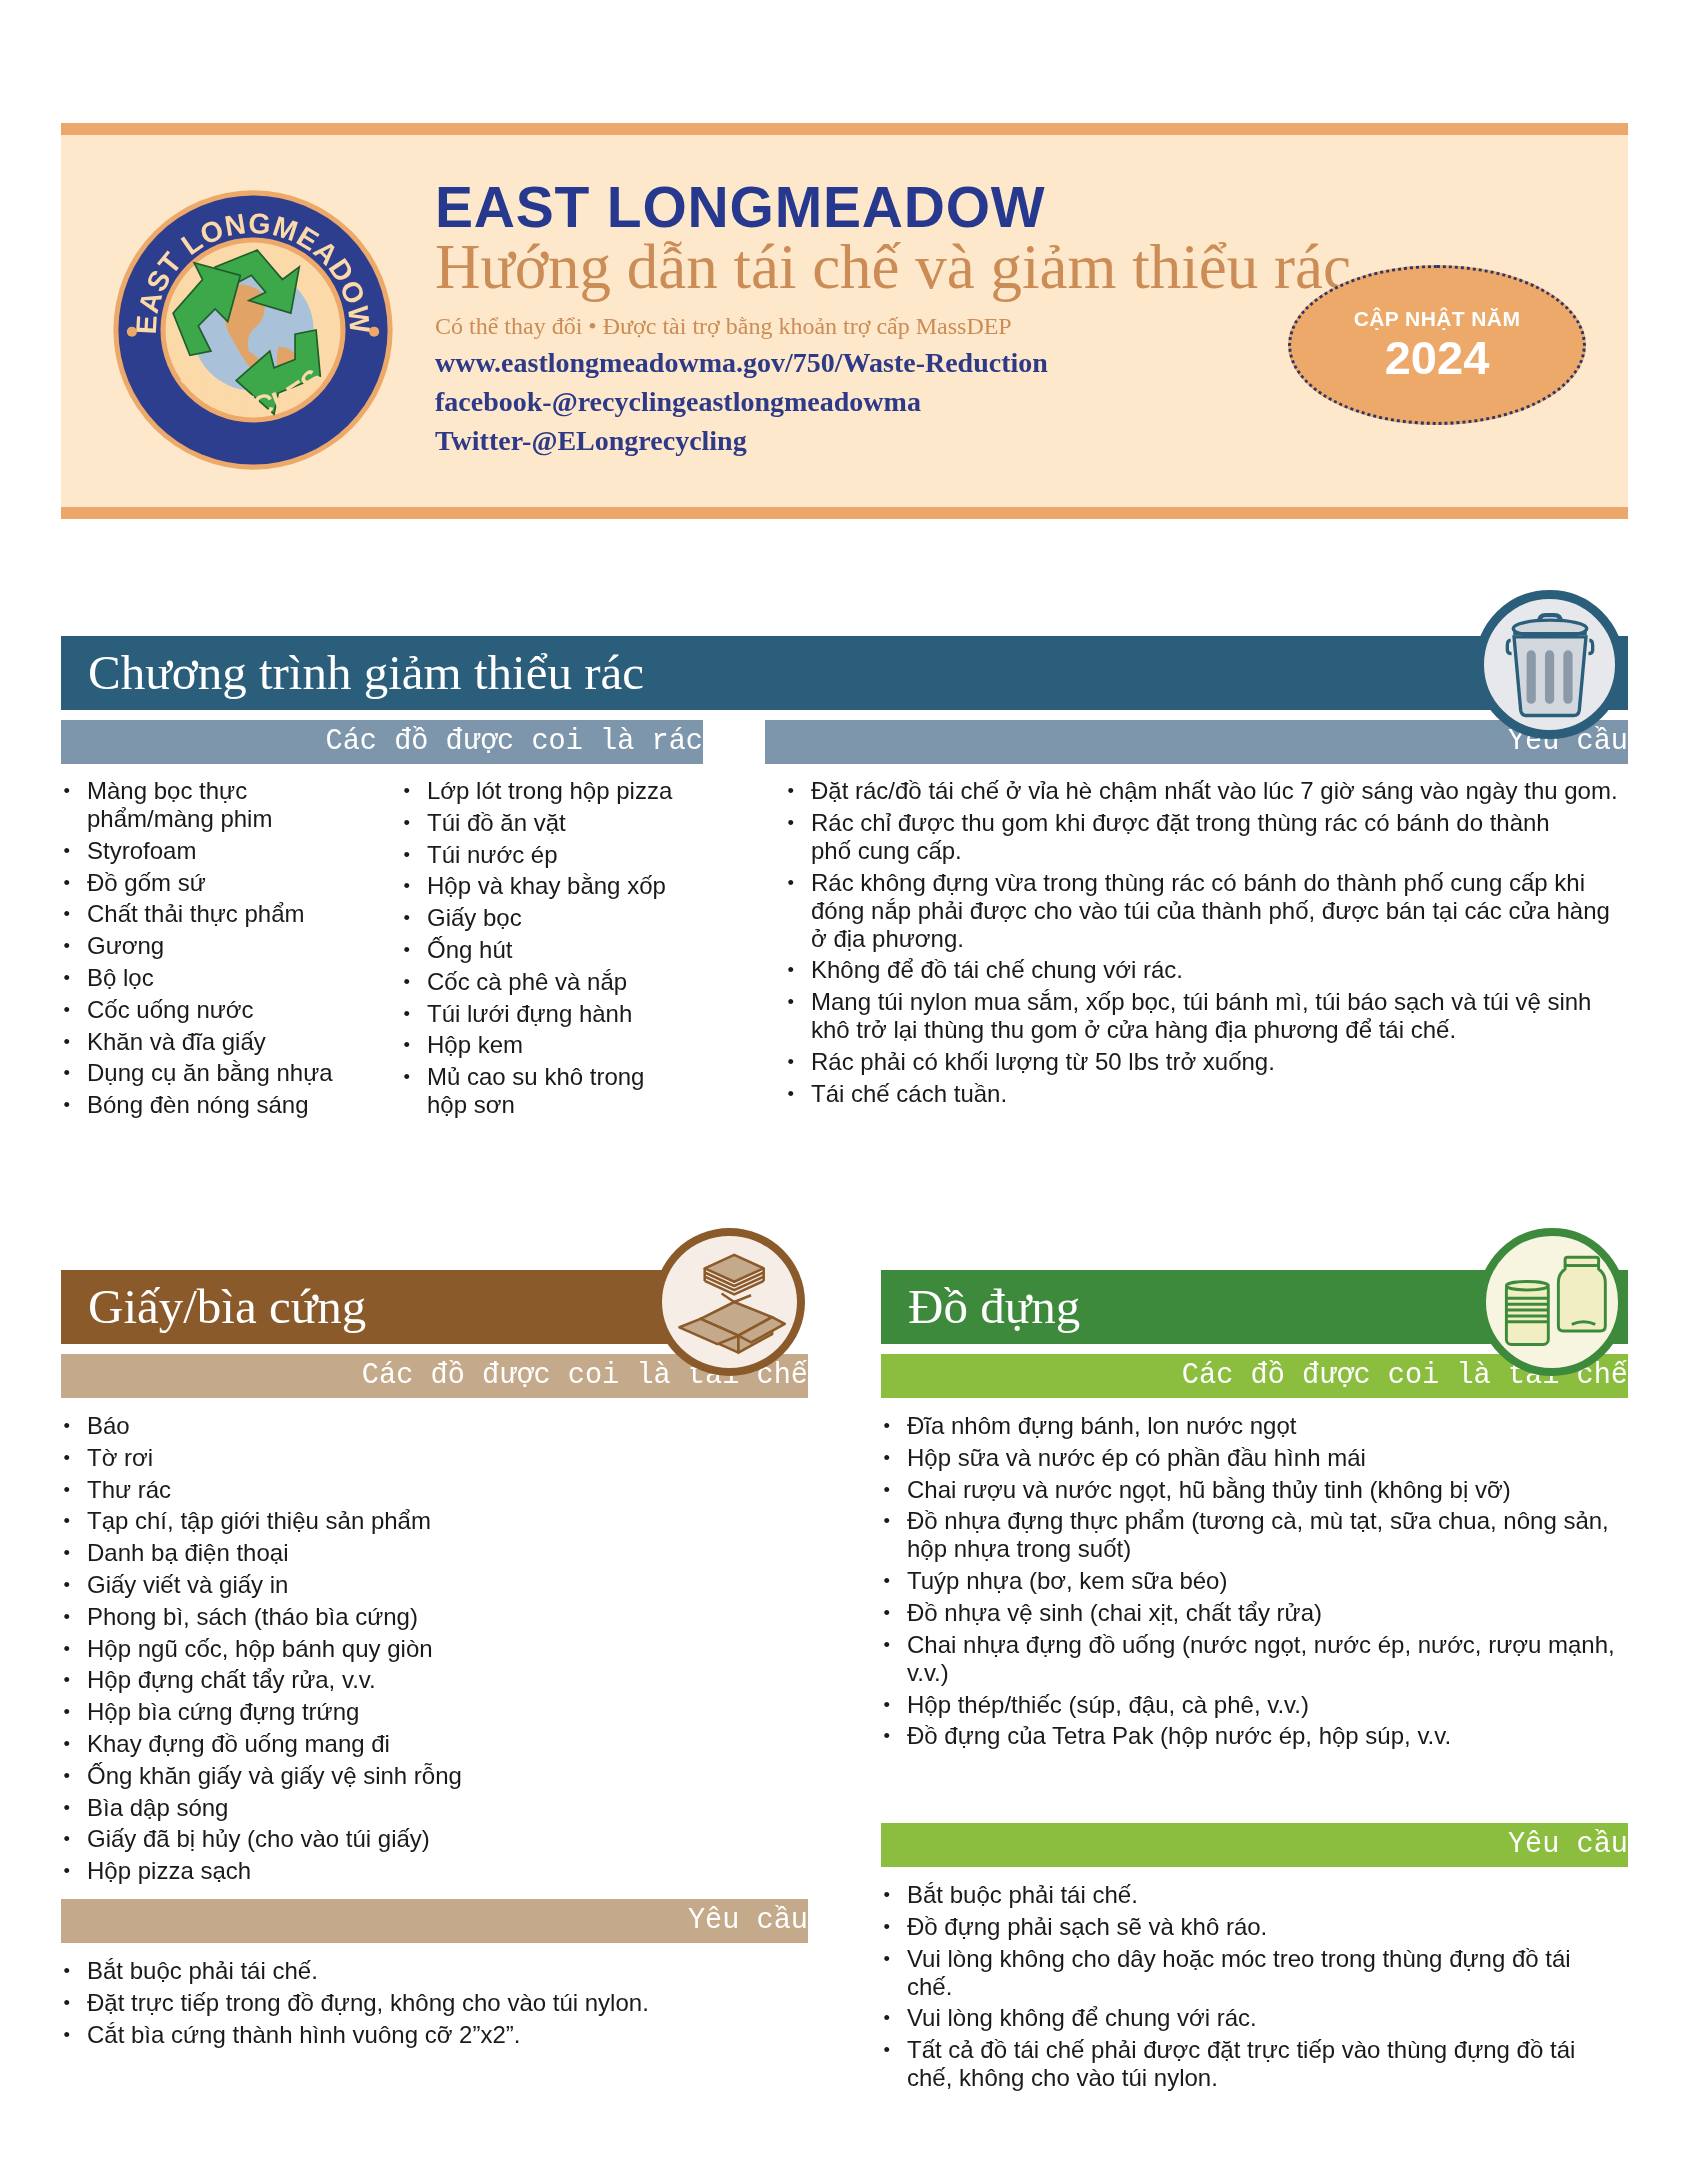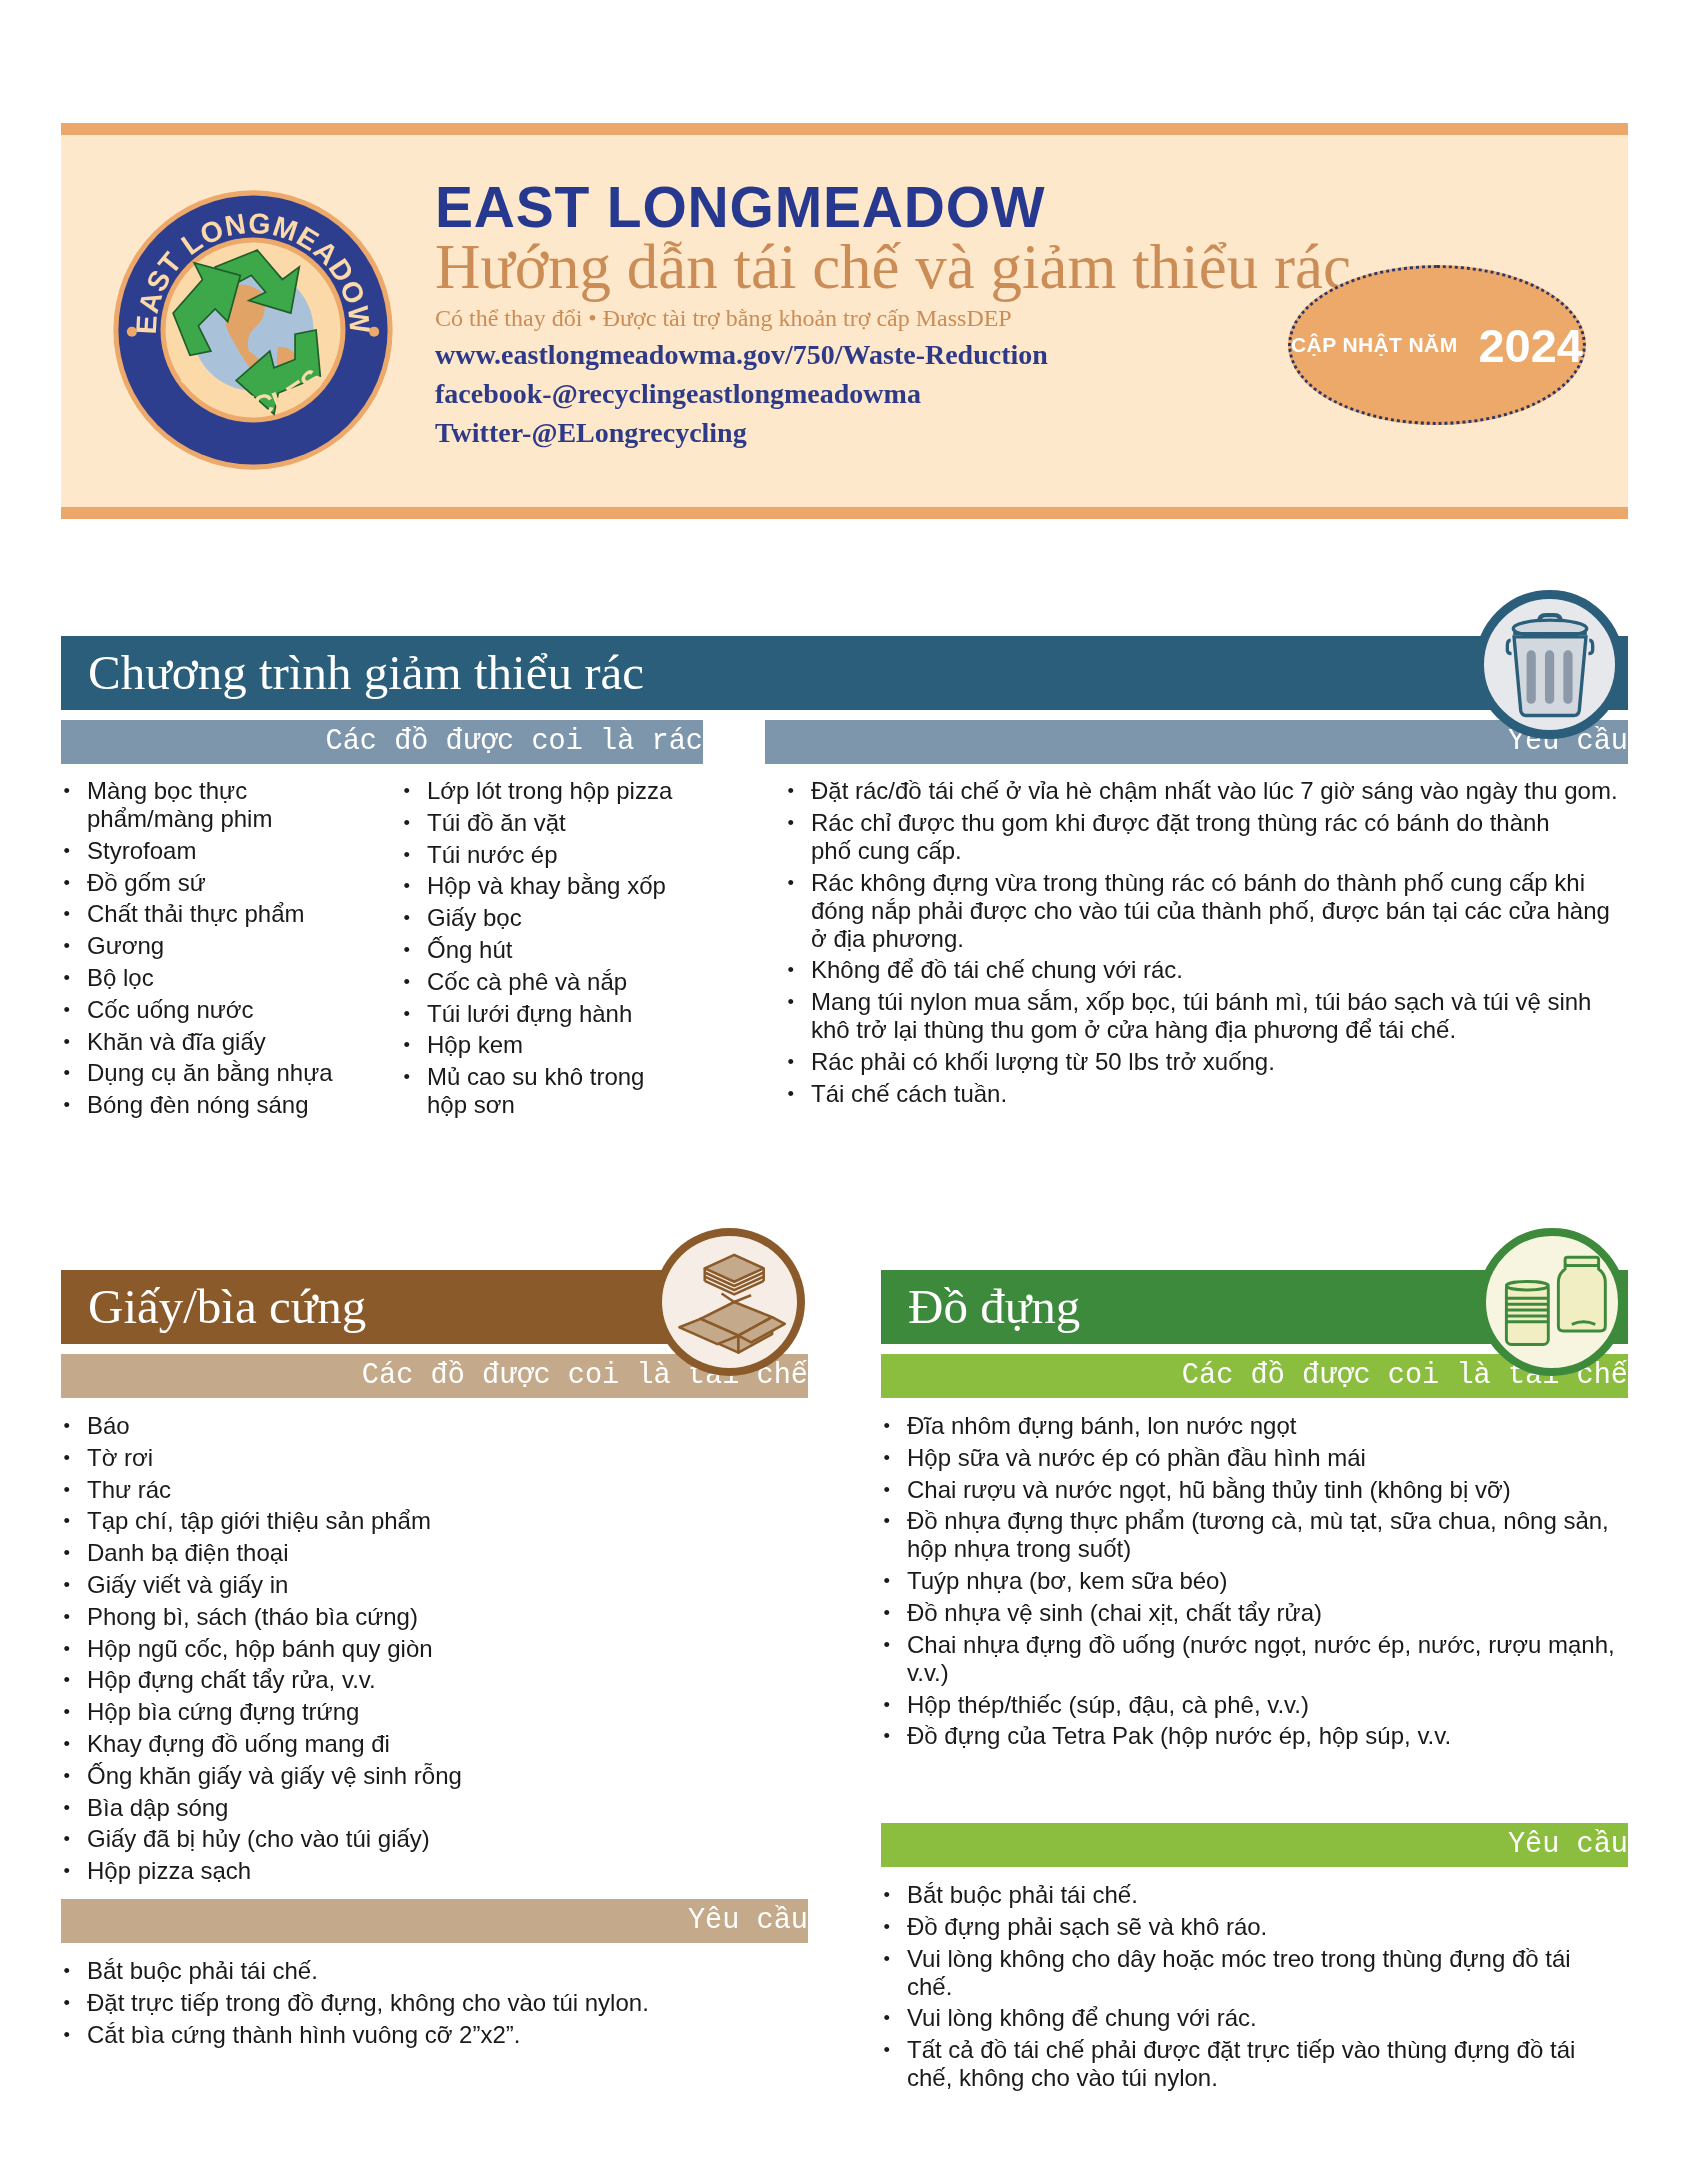--- a/index.html
+++ b/index.html
@@ -7,27 +7,27 @@
          font-family:"Liberation Sans", sans-serif; color:#1a1a1a; }
 
   
   .hdr { position:absolute; left:61px; top:123px; width:1567px; height:396px;
          background:#FDE8CB; border-top:12.6px solid #ECA86B; border-bottom:12.6px solid #ECA86B; box-sizing:border-box; }
   .logo { position:absolute; left:49px; top:52px; width:286px; height:286px; }
   .hdr-text { position:absolute; left:374px; top:42px; }
   .hdr-title { font-family:"Liberation Sans", sans-serif; font-weight:bold; font-size:57px; color:#27398F;
                letter-spacing:0.8px; line-height:60px; white-space:nowrap; }
   .hdr-sub { font-family:"Liberation Serif", serif; font-size:63px; color:#CC8C55; line-height:55px; margin-top:3.4px; white-space:nowrap; }
-  .hdr-tag { font-family:"Liberation Serif", serif; font-size:24px; color:#CC8C55; line-height:34px; margin-top:6px; white-space:nowrap; }
+  .hdr-tag { font-family:"Liberation Serif", serif; font-size:24px; color:#CC8C55; line-height:34px; margin-top:14px; white-space:nowrap; }
   .hdr-links { }
   .hdr-link { font-family:"Liberation Serif", serif; font-weight:bold; font-size:28px; color:#2E3A87;
               line-height:39px; white-space:nowrap; display:block; text-decoration:none; }
   .badge { position:absolute; left:1227px; top:130px; width:298px; height:160px; border-radius:50%;
            background:#EDA96A; border:3.4px dotted #2E3567; box-sizing:border-box;
-           display:flex; flex-direction:row; align-items:center; justify-content:space-between; color:#fff; }
+           display:flex; flex-direction:column; align-items:center; justify-content:center; color:#fff; }
   .badge-label { font-weight:bold; font-size:21px; letter-spacing:0.4px; }
   .badge-year { font-weight:bold; font-size:47px; line-height:50px; margin-top:1.7px; }
 
   
   .band { position:absolute; height:74px; box-sizing:border-box; padding-left:27px;
           font-family:"Liberation Serif", serif; font-size:49px; color:#fff; line-height:74px; white-space:nowrap; }
   .subband { position:absolute; height:44px; box-sizing:border-box; padding-left:14.3px;
              font-family:Liberation Mono, monospace; font-size:28.6px; color:#fff; line-height:44px; white-space:nowrap;text-align:right; }
   .icon-circle { position:absolute; border-radius:50%; box-sizing:border-box; display:flex; align-items:center; justify-content:center; }
 

